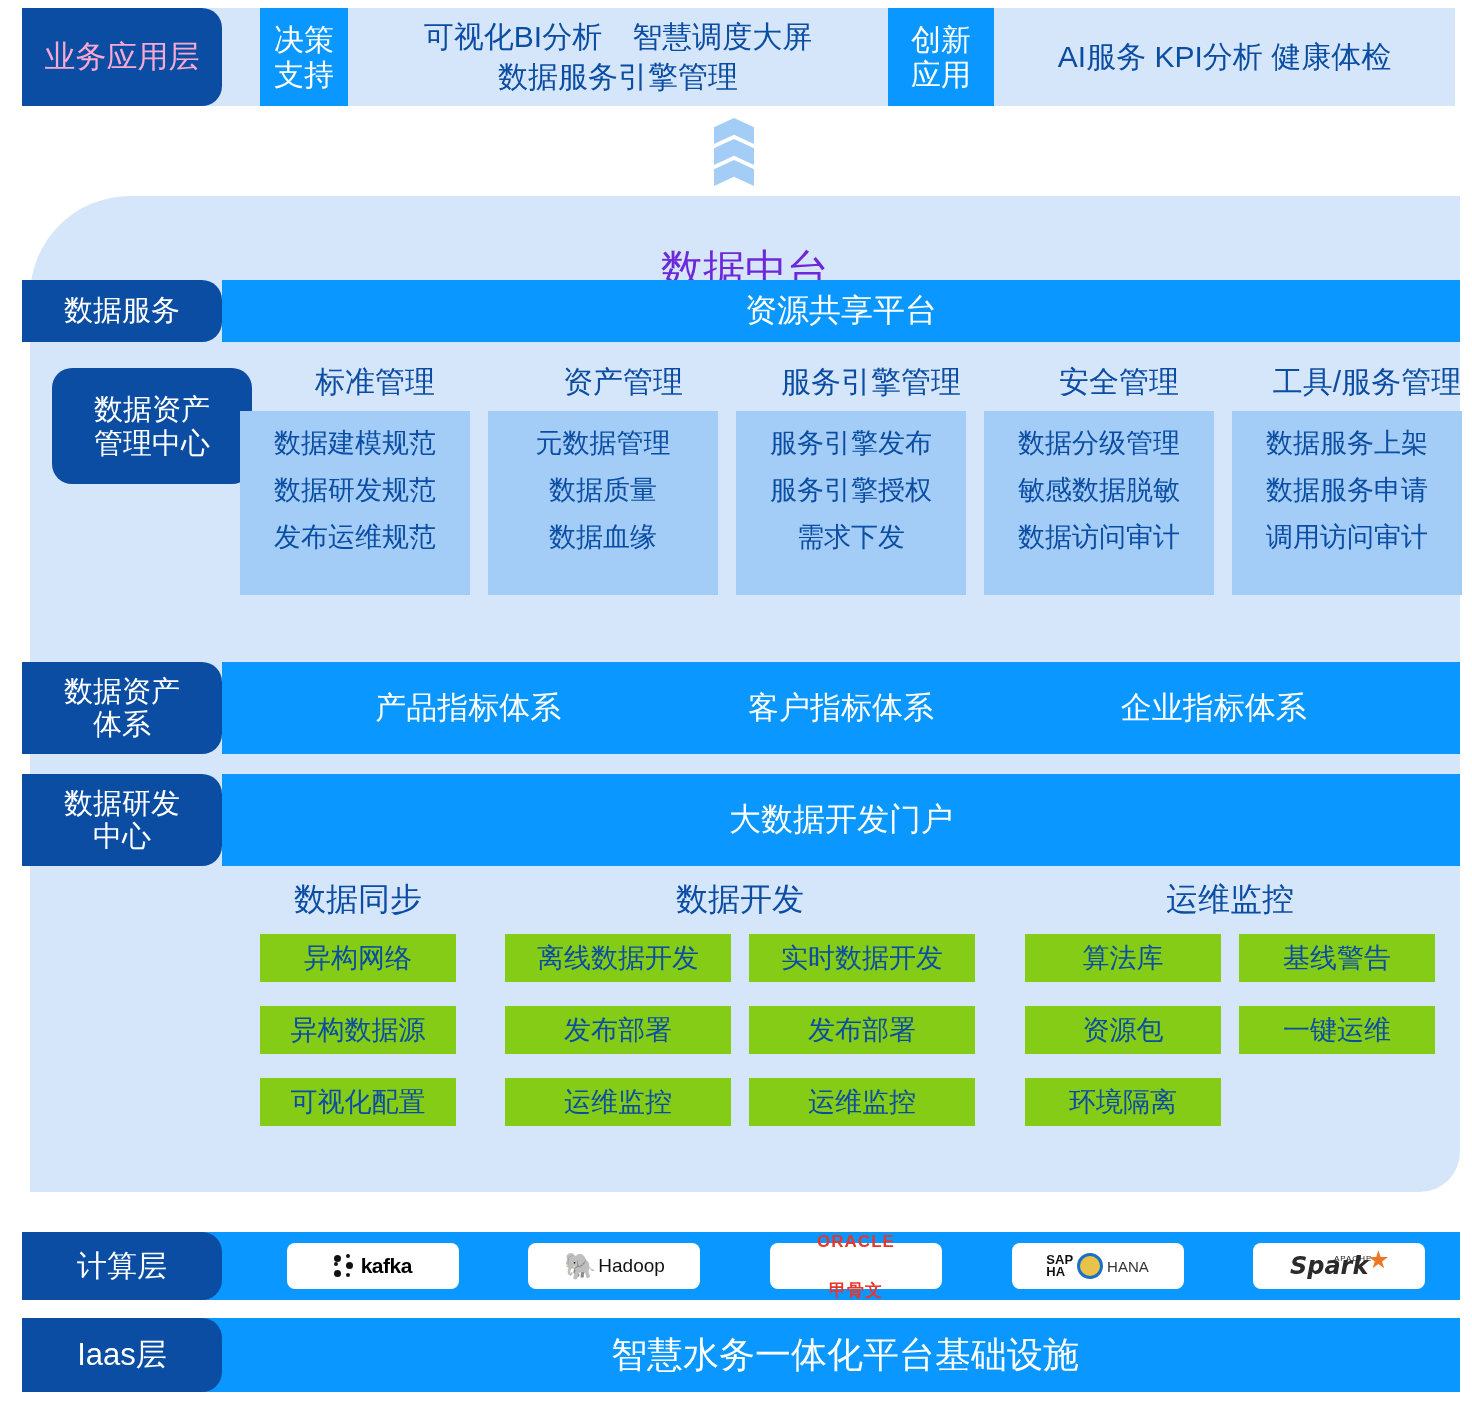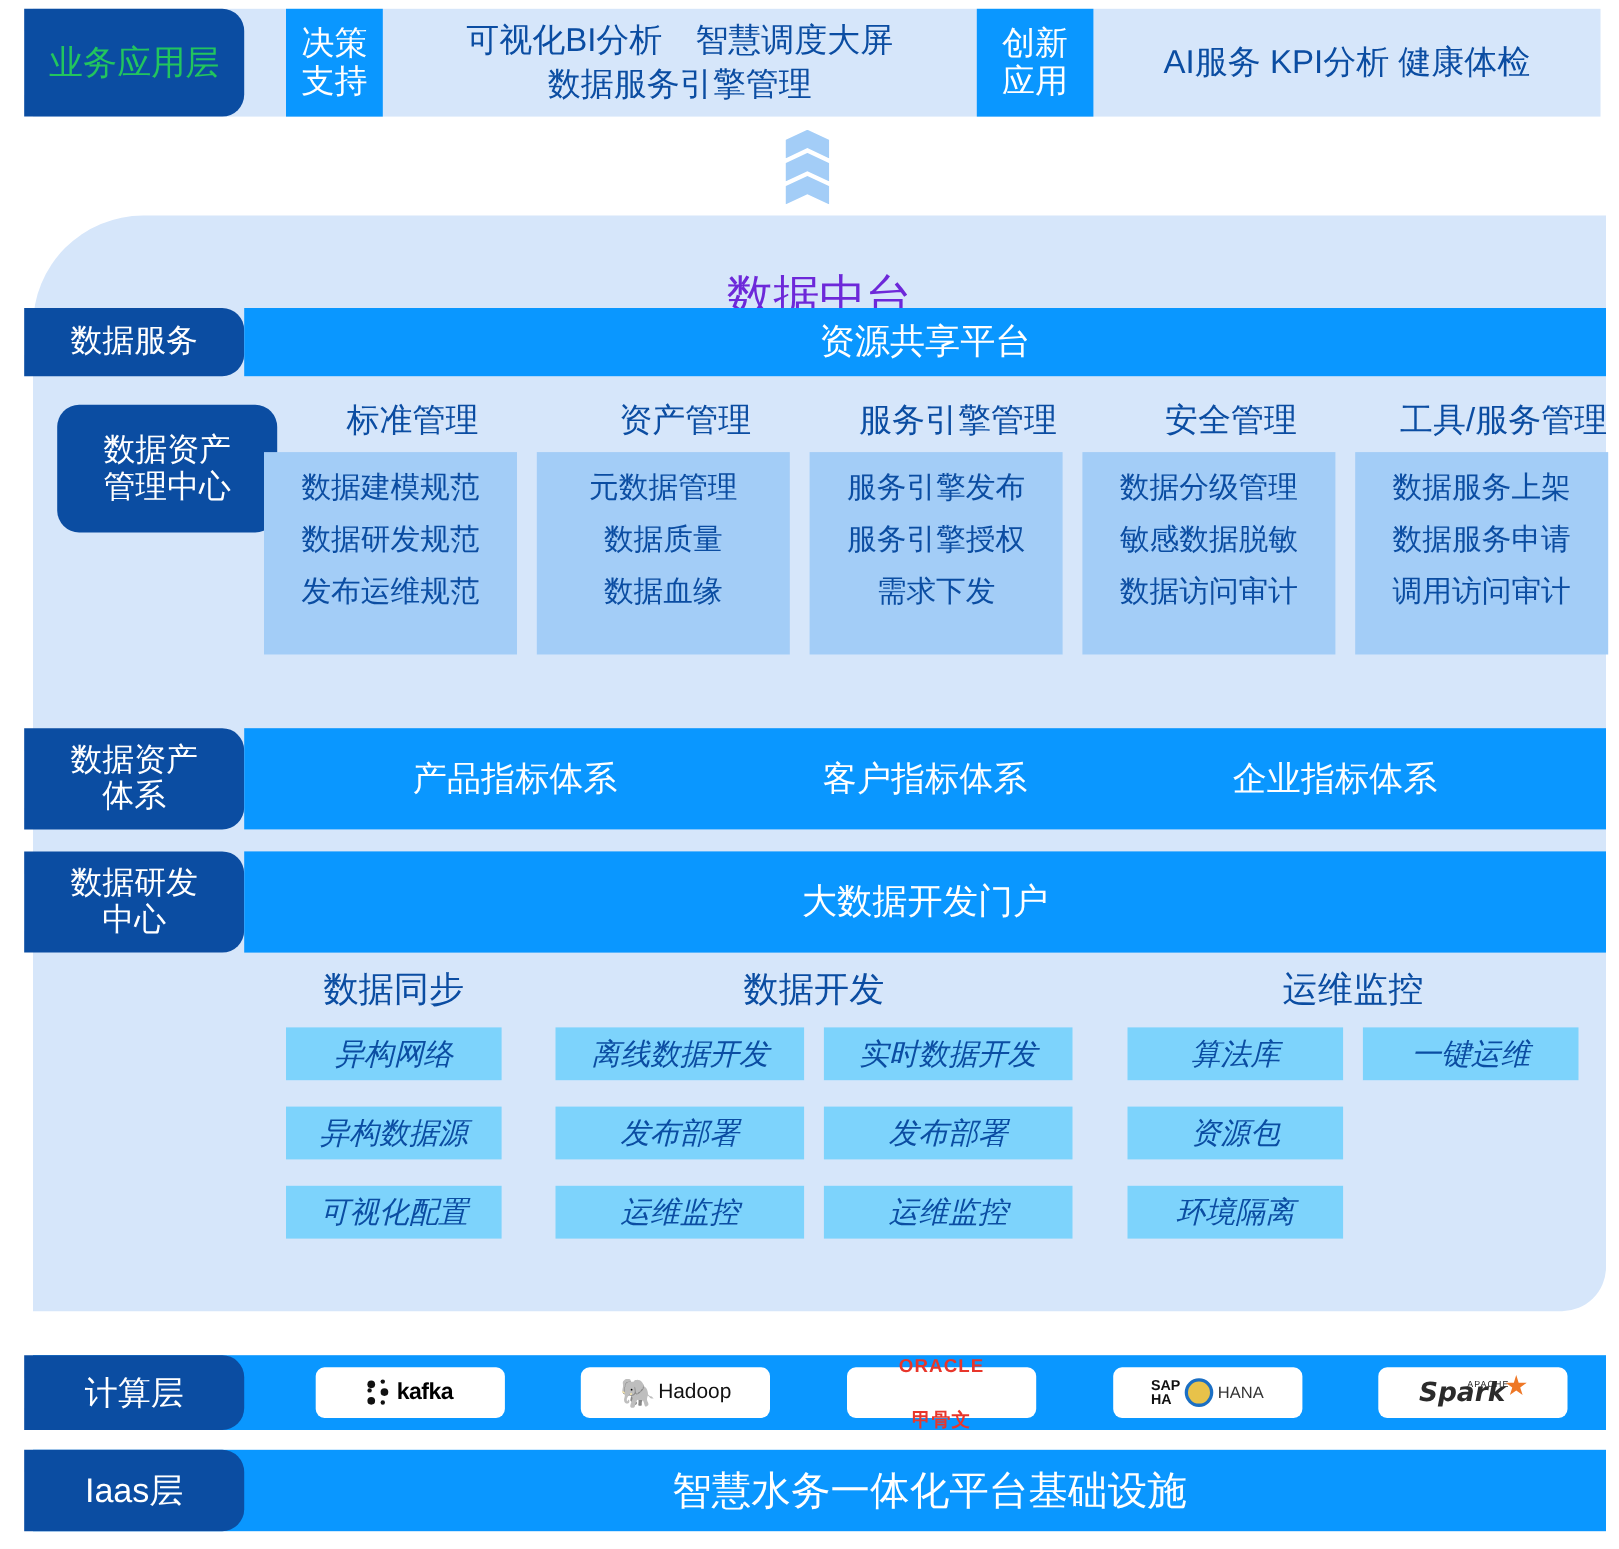--- a/index.html
+++ b/index.html
@@ -17,21 +17,21 @@
     width: 1455px; height: 98px;
     display: flex; align-items: stretch;
   }
   .biz-band {
     position: absolute; left: 30px; top: 0;
     width: 1425px; height: 98px;
     background: #D6E6FA;
   }
   .biz-tag {
     position: absolute; left: 22px; top: 0; width: 200px; height: 98px;
-    background: #0B4DA2; color: #22c55e;
+    background: #0B4DA2; color: #f9a8d4;
     display: flex; align-items: center; justify-content: center;
     font-size: 31px; border-radius: 0 20px 20px 0;
   }
   .biz-sub {
     position: absolute; top: 0; height: 98px;
     background: #0A97FF; color: #fff;
     display: flex; align-items: center; justify-content: center;
     text-align: center; font-size: 30px; line-height: 1.18;
   }
   .biz-sub.s1 { left: 260px; width: 88px; }
@@ -121,24 +121,24 @@
   .bar-rd { top: 578px; width: 1438px; height: 92px; }
   .bar-rd .bar-tag { width: 200px; }
 
   
   .dev-area { position: absolute; left: 0; top: 682px; width: 1430px; height: 280px; }
   .dev-group { position: absolute; top: 0; }
   .dev-title { font-size: 32px; color: #0B4DA2; text-align: center; margin-bottom: 12px; white-space: nowrap; }
   .dev-cols { display: flex; gap: 18px; justify-content: center; }
   .dev-col { display: flex; flex-direction: column; gap: 24px; }
   .dev-cell {
-    background: #7dd3fc; color: #0B4DA2;
+    background: #84cc16; color: #0B4DA2;
     font-size: 27px; height: 48px;
     display: flex; align-items: center; justify-content: center;
-    white-space: nowrap; padding: 0 12px; font-style: italic;
+    white-space: nowrap; padding: 0 12px;
   }
   .g-sync  { left: 198px; width: 260px; }
   .g-sync .dev-cell { width: 196px; }
   .g-dev   { left: 460px; width: 500px; }
   .g-dev .dev-cell { width: 226px; }
   .g-ops   { left: 990px; width: 420px; }
   .g-ops .dev-cell { width: 196px; }
 
   
   .compute-row {
@@ -343,20 +343,21 @@
 
       <div class="dev-group g-ops">
         <div class="dev-title">运维监控</div>
         <div class="dev-cols">
           <div class="dev-col">
             <div class="dev-cell">算法库</div>
             <div class="dev-cell">资源包</div>
             <div class="dev-cell">环境隔离</div>
           </div>
           <div class="dev-col">
+            <div class="dev-cell">基线警告</div>
             <div class="dev-cell">一键运维</div>
           </div>
         </div>
       </div>
 
     </div>
   </div>
 
   <div class="compute-row">
     <div class="compute-band"></div>

